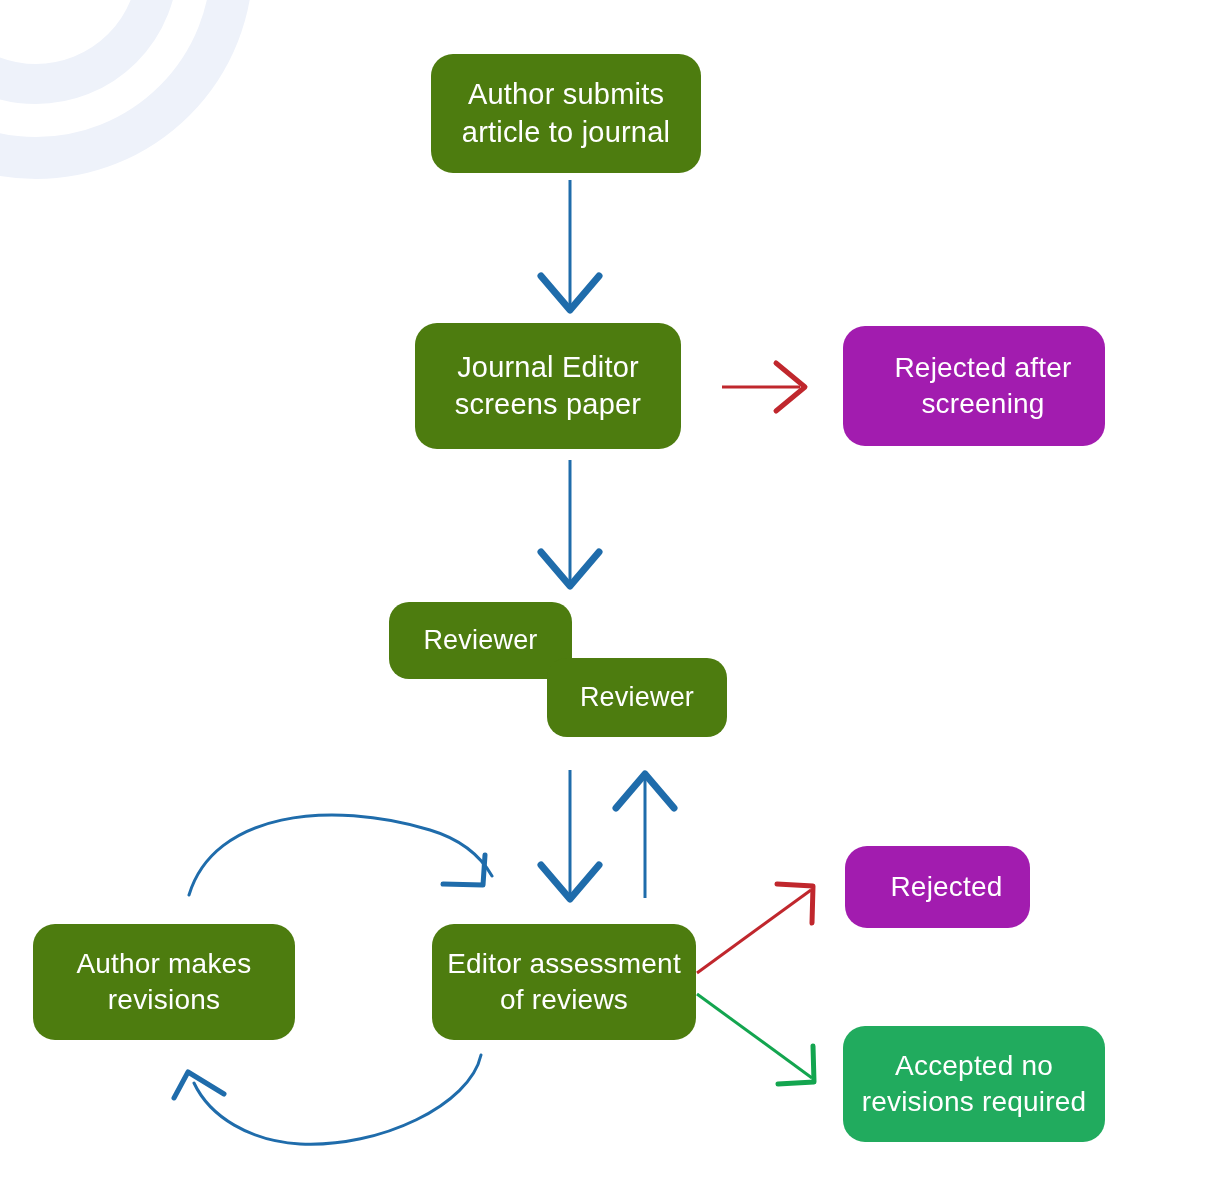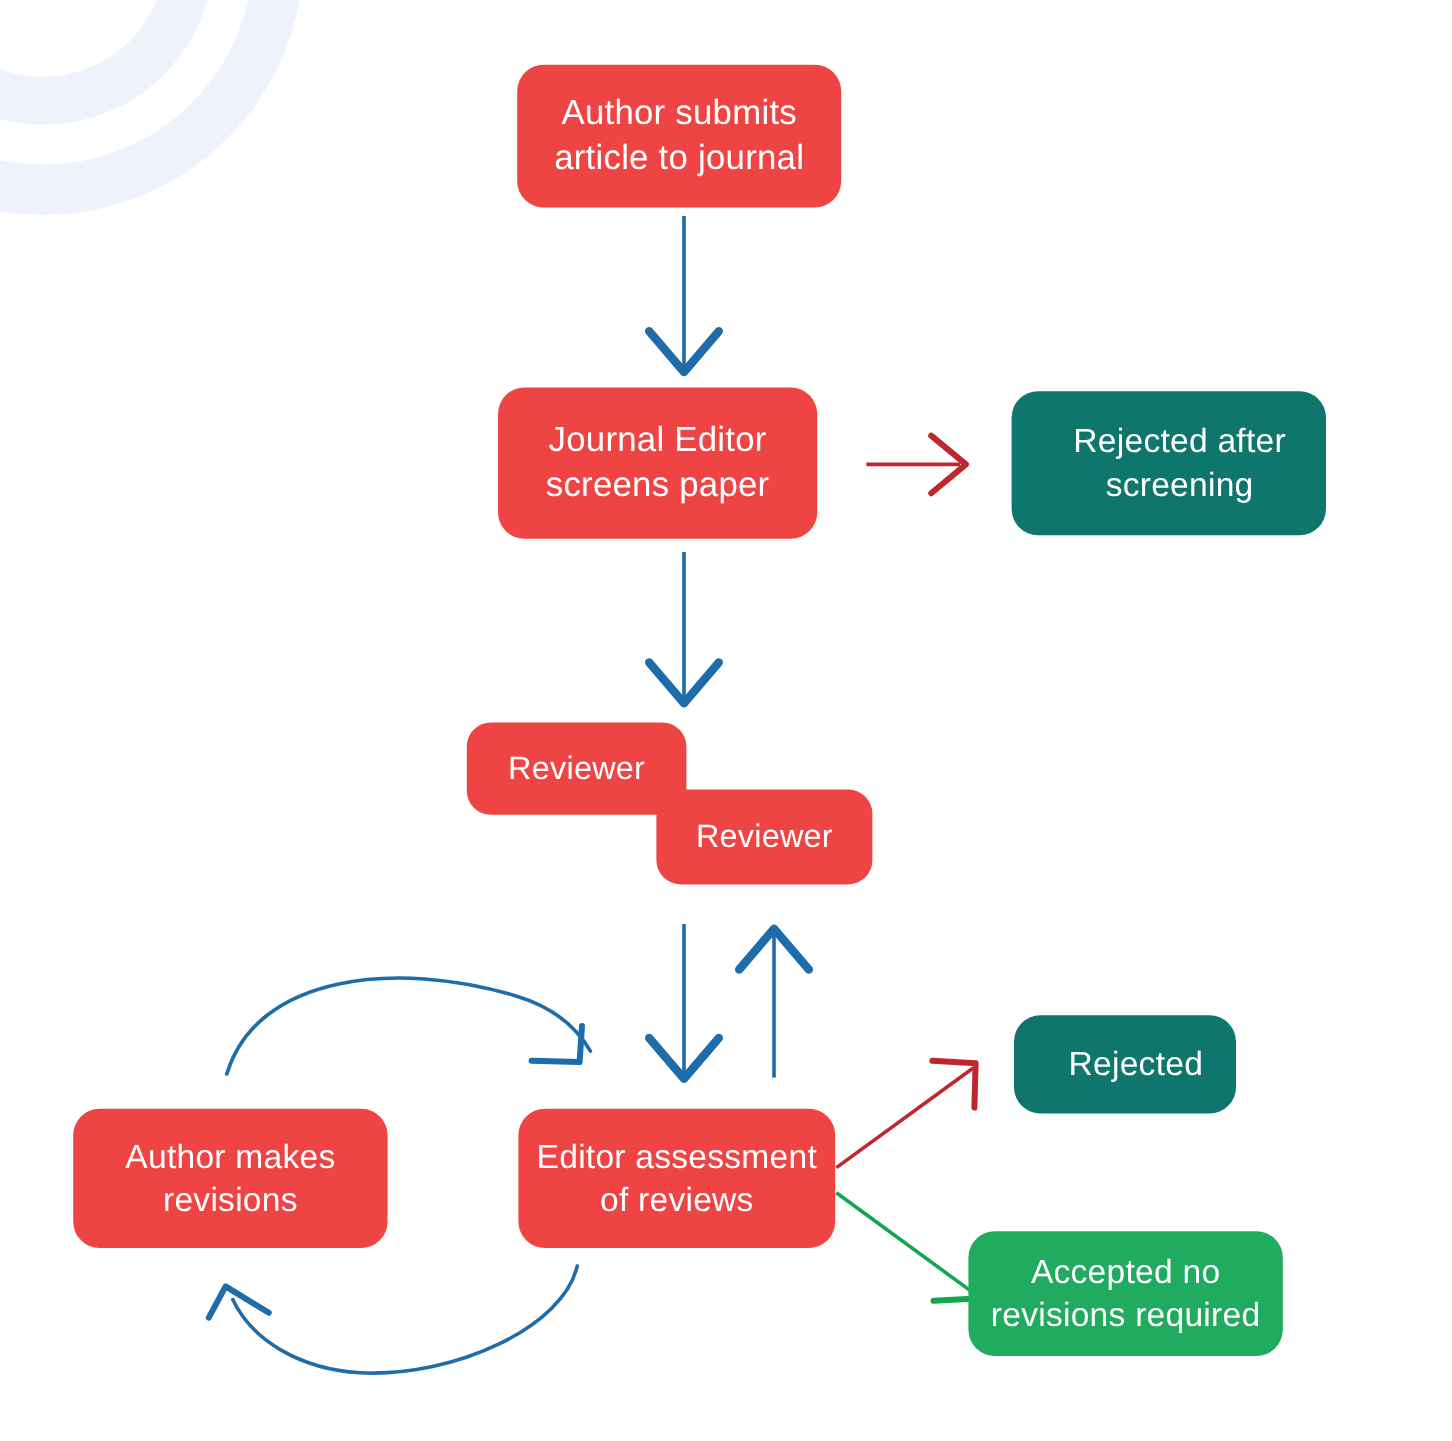--- a/index.html
+++ b/index.html
@@ -46,34 +46,34 @@
     letter-spacing: 0.2px;
     padding: 4px 10px;
     font-weight: 400;
     -webkit-font-smoothing: antialiased;
   }
   .node .label {
     display: block;
     width: 100%;
     white-space: pre-line;
   }
-  .node-blue   { background: #ef4444; }
-  .node-red    { background: #0f766e; padding-left: 28px; }
+  .node-blue   { background: #4d7c0f; }
+  .node-red    { background: #a21caf; padding-left: 28px; }
   .node-green  { background: #21ab5e; }
 
   
   #node-submit      { left: 431px; top: 54px;  width: 270px; height: 119px; font-size: 29px; }
   #node-screen      { left: 415px; top: 323px; width: 266px; height: 126px; font-size: 29px; }
   #node-rej-screen  { left: 843px; top: 326px; width: 262px; height: 120px; font-size: 28px; }
   #node-reviewer-1  { left: 389px; top: 602px; width: 183px; height: 77px;  font-size: 27px; border-radius: 20px; z-index: 3;}
   #node-reviewer-2  { left: 547px; top: 658px; width: 180px; height: 79px;  font-size: 27px; border-radius: 20px; z-index: 4;}
-  #node-author-rev  { left: 33px;  top: 924px; width: 262px; height: 116px; font-size: 28px; margin-left: 28px; }
+  #node-author-rev  { left: 33px;  top: 924px; width: 262px; height: 116px; font-size: 28px; }
   #node-editor      { left: 432px; top: 924px; width: 264px; height: 116px; font-size: 28px; }
   #node-rejected    { left: 845px; top: 846px; width: 185px; height: 82px;  font-size: 28px; }
-  #node-accepted    { left: 807px; top: 1026px;width: 262px; height: 104px; font-size: 28px; }
+  #node-accepted    { left: 843px; top: 1026px;width: 262px; height: 116px; font-size: 28px; }
 </style>
 </head>
 <body>
 
 <div id="canvas">
 
   <svg class="deco-layer" viewBox="0 0 1210 1201" aria-hidden="true">
     <g fill="none" stroke="#eef2fa">
       <circle cx="36" cy="-38" r="196" stroke-width="42"></circle>
       <circle cx="36" cy="-38" r="122" stroke-width="40"></circle>

